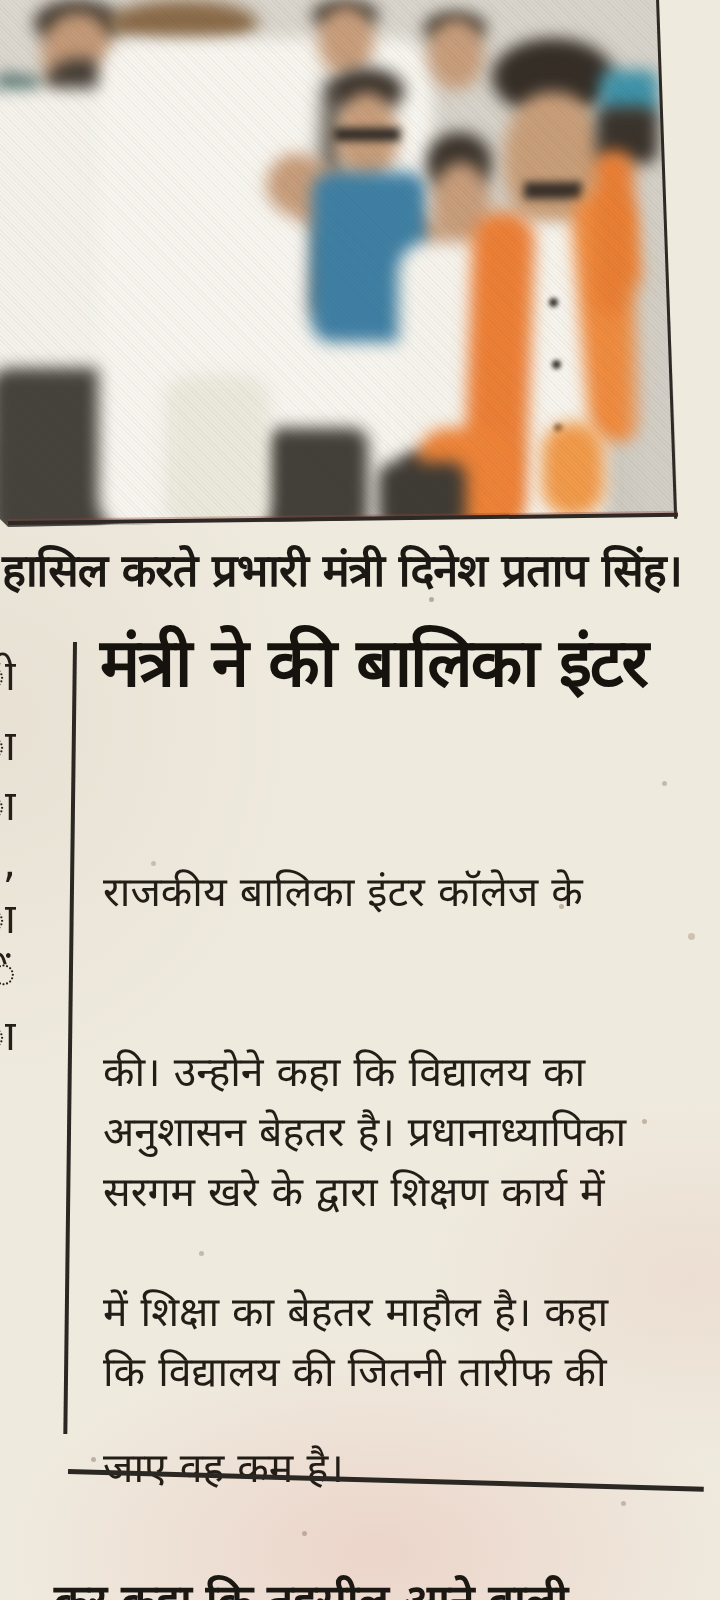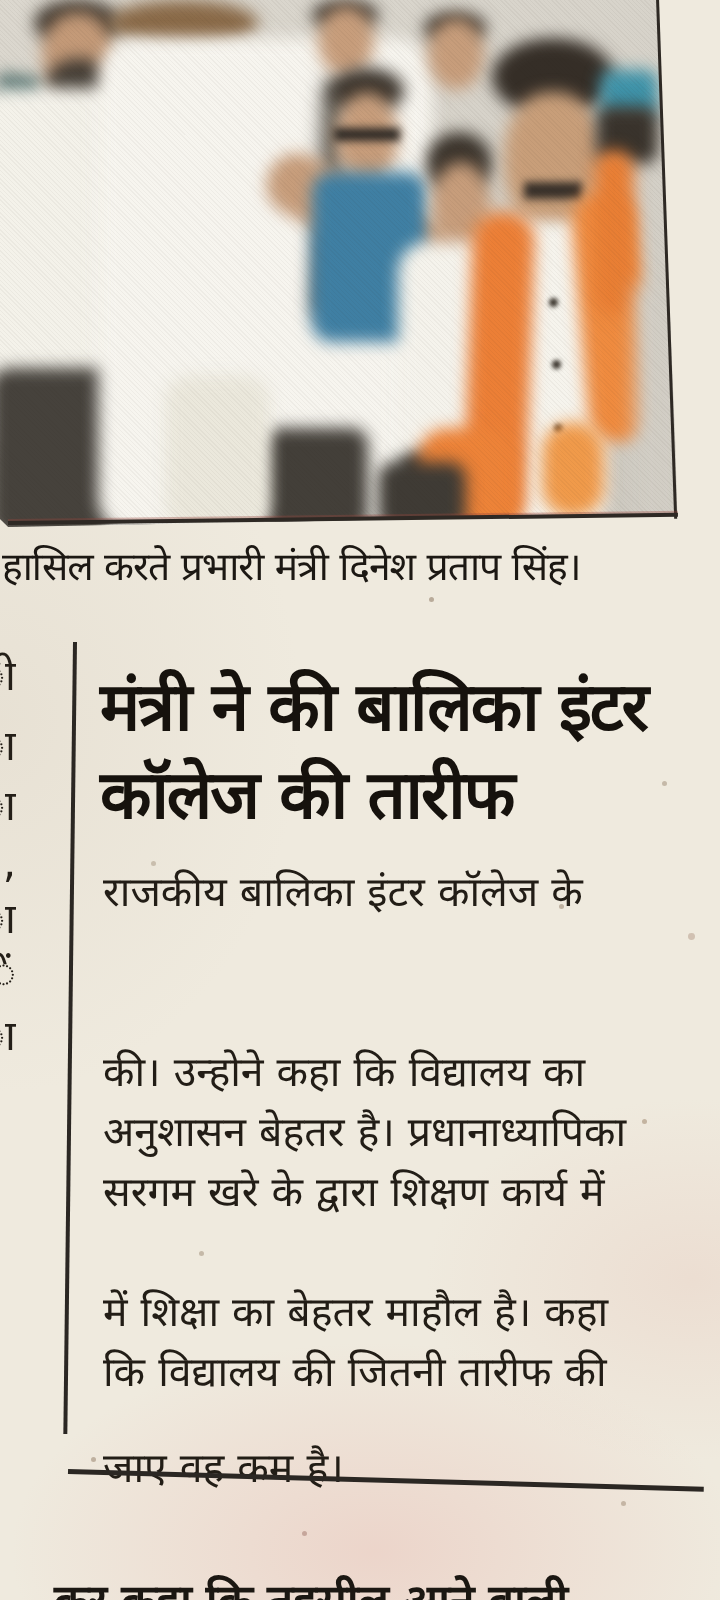--- a/index.html
+++ b/index.html
@@ -21,25 +21,25 @@
   .brd{position:absolute;background:#2e2924;}
   .pbr{left:656px;top:-2px;width:3px;height:521px;transform:rotate(-2deg);transform-origin:top center;}
   .pbb{left:8px;top:521px;width:670px;height:4px;transform:rotate(-0.7deg);transform-origin:left center;
        box-shadow:0 -2px 0 rgba(150,70,60,.35);}
   
   .vrule{position:absolute;left:73px;top:642px;width:3.5px;height:792px;background:#2b2723;
          transform:rotate(0.7deg);transform-origin:top center;}
   .hrule{position:absolute;left:68px;top:1469px;width:636px;height:4.5px;background:#2b2723;
          transform:rotate(1.6deg);transform-origin:left center;}
   
-  .caption{position:absolute;left:2px;top:538px;width:716px;font-size:39px;font-weight:400;
+  .caption{position:absolute;left:2px;top:538px;width:716px;font-size:45px;font-weight:700;
            letter-spacing:-1px;white-space:nowrap;color:#1c1813;}
   .hl{position:absolute;left:100px;font-size:67px;font-weight:800;letter-spacing:-2px;
       line-height:1;white-space:nowrap;color:#16120d;}
-  .hl1{top:674px;} .hl2{top:762px;}
+  .hl1{top:630px;} .hl2{top:762px;}
   .bl{position:absolute;left:95px;width:622px;height:60px;font-size:41px;line-height:60px;
       white-space:nowrap;color:#221d16;margin-left:8px;}
   .ns{position:absolute;font-size:46px;font-weight:700;letter-spacing:-1px;white-space:nowrap;color:#1b1712;}
   .ns1{left:48px;top:1492px;} .ns2{left:54px;top:1568px;}
   .frag{position:absolute;left:0;width:16px;overflow:hidden;direction:rtl;font-size:42px;
         color:#241f18;white-space:nowrap;}
   .specks{position:absolute;left:0;top:0;width:3px;height:3px;border-radius:50%;background:transparent;
     box-shadow:430px 598px 0 1px rgba(120,95,70,.45), 560px 905px 0 1px rgba(120,95,70,.4),
       643px 1120px 0 1px rgba(130,100,70,.4), 200px 1252px 0 1px rgba(120,95,70,.35),
       663px 782px 0 1px rgba(120,95,70,.35), 92px 1458px 0 1px rgba(120,95,70,.4),
@@ -103,21 +103,20 @@
   <span class="frag" style="top:715px">ा</span>
   <span class="frag" style="top:775px">ा</span>
   <span class="frag" style="top:838px">,</span>
   <span class="frag" style="top:888px">ा</span>
   <span class="frag" style="top:942px">ें</span>
   <span class="frag" style="top:1005px">ा</span>
 
   <div class="vrule"></div>
 
   <div class="hl hl1">मंत्री ने की बालिका इंटर</div>
-  <div class="hl hl2">कॉलेज की तारीफ</div>
 
   <div class="bl" style="top:862px">राजकीय बालिका इंटर कॉलेज के</div>
   <div class="bl" style="top:1042px">की। उन्होने कहा कि विद्यालय का</div>
   <div class="bl" style="top:1102px">अनुशासन बेहतर है। प्रधानाध्यापिका</div>
   <div class="bl" style="top:1162px">सरगम खरे के द्वारा शिक्षण कार्य में</div>
   <div class="bl" style="top:1282px">में शिक्षा का बेहतर माहौल है। कहा</div>
   <div class="bl" style="top:1342px">कि विद्यालय की जितनी तारीफ की</div>
   <div class="bl" style="top:1438px">जाए वह कम है।</div>
 
   <div class="hrule"></div>

